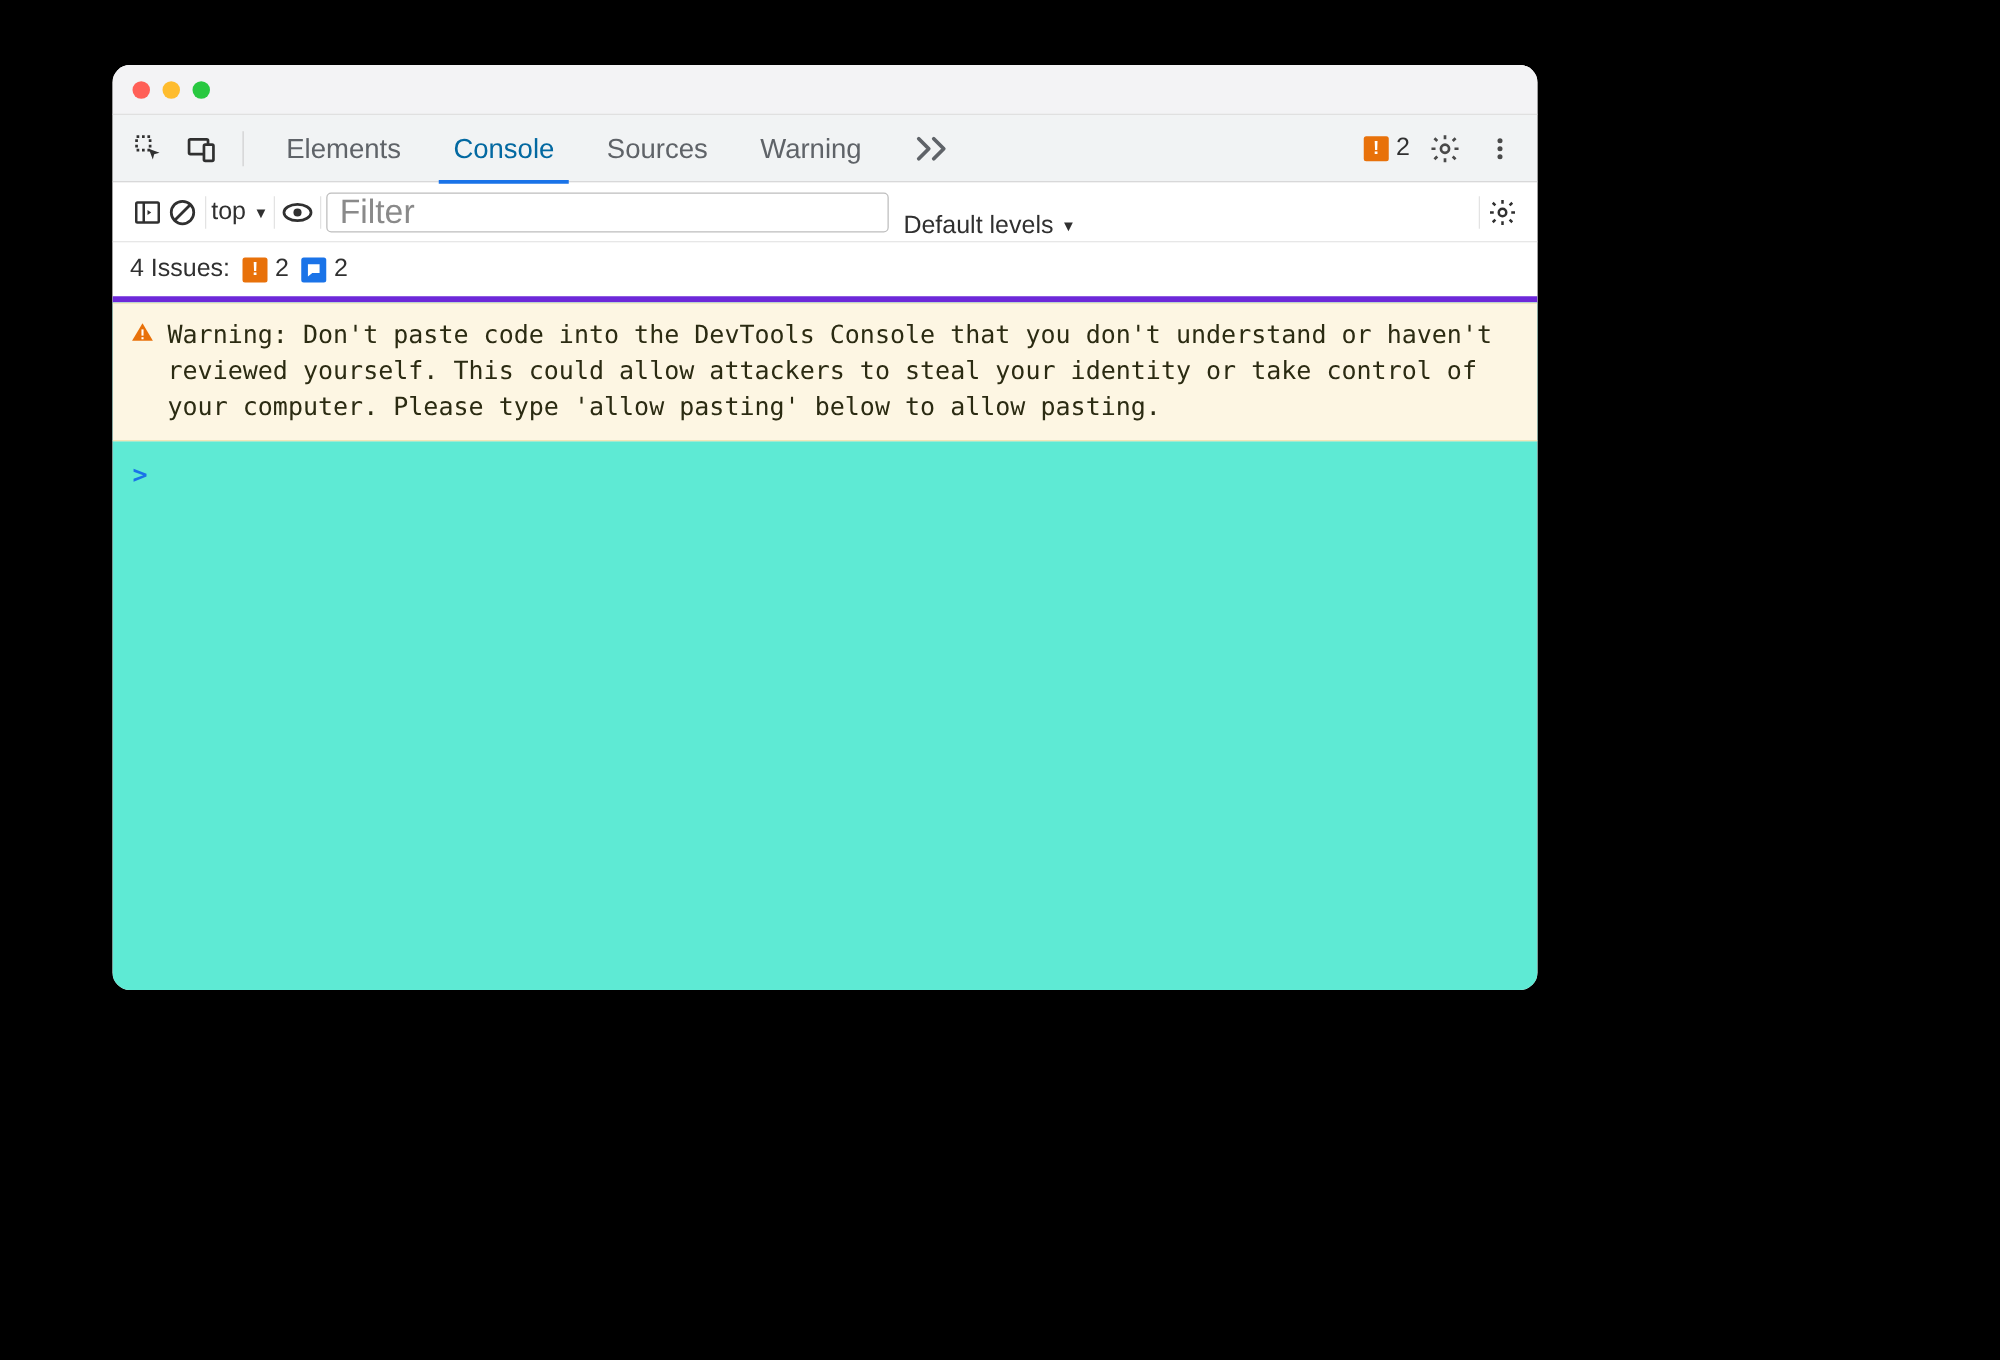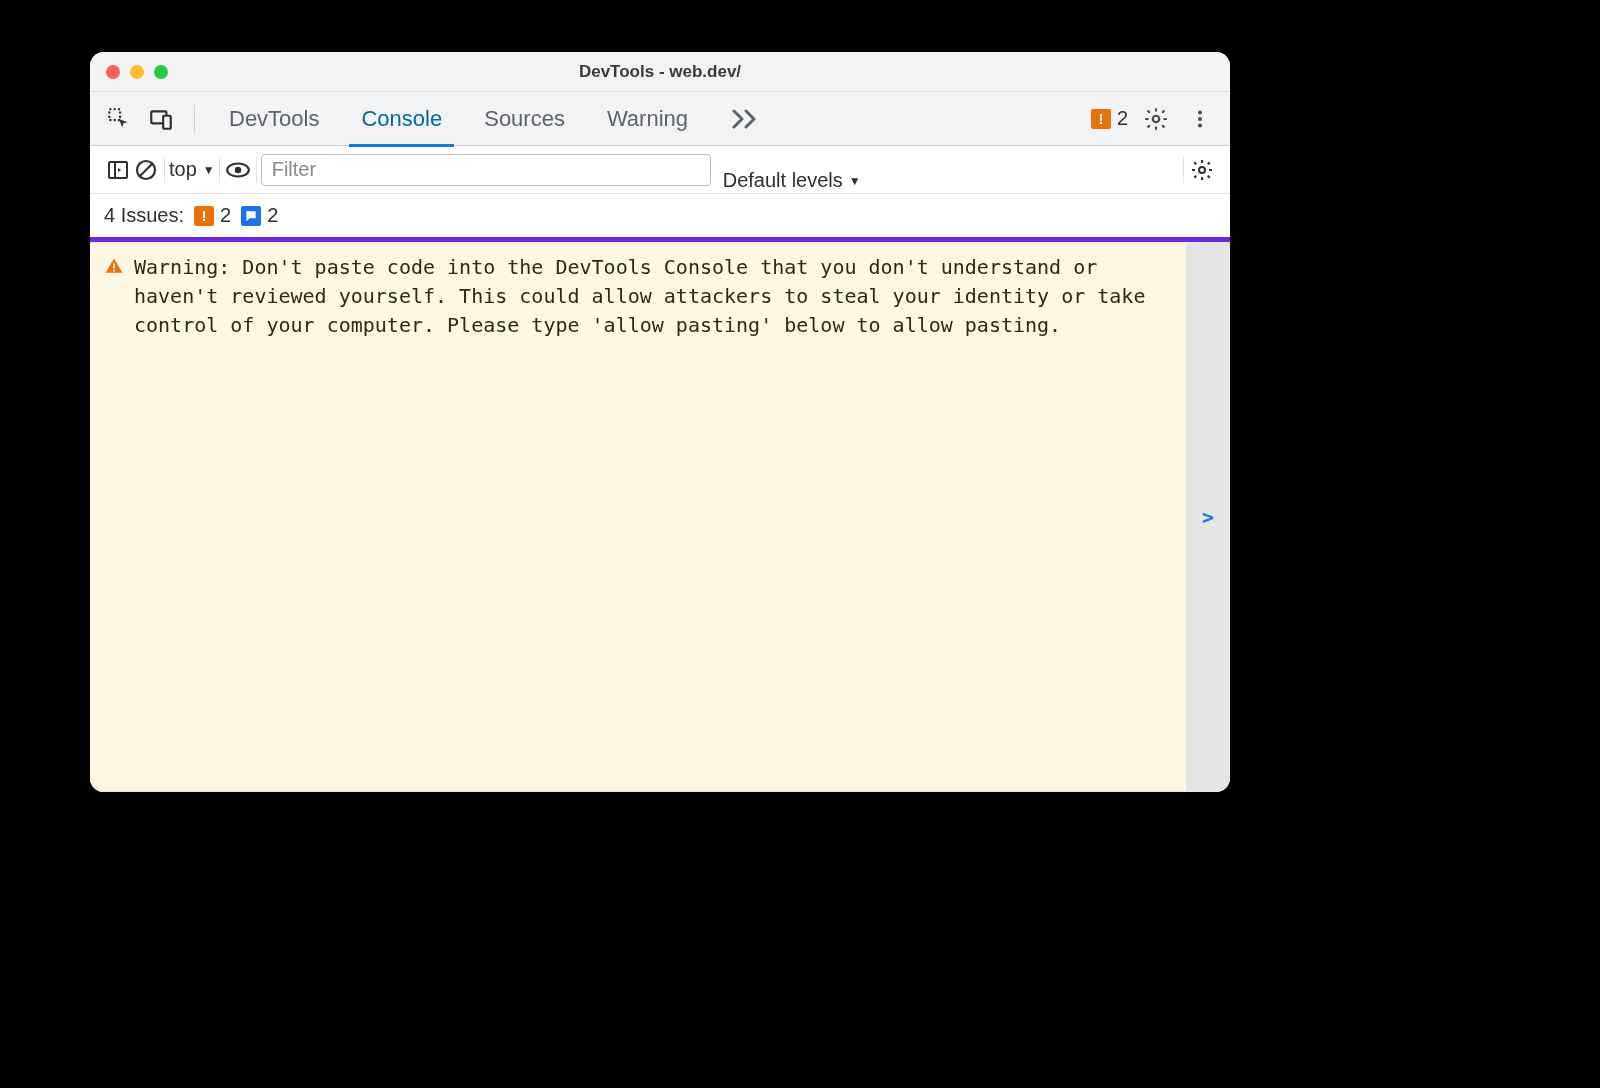--- a/index.html
+++ b/index.html
@@ -126,21 +126,21 @@
   }
   .ct-context .tri { font-size: 12px; color: #303030; }
   .ct-filter {
     flex: 0 0 450px;
   }
   .ct-filter input {
     width: 100%; height: 32px;
     border: 1px solid #bdbdbd;
     border-radius: 4px;
     padding: 0 10px;
-    font-size: 20px;
+    font-size: 27px;
     color: #5f6368;
     background: #fff;
   }
   .ct-filter input::placeholder { color: #8a8a8a; }
   .ct-levels {
     display: flex; align-items: center; gap: 6px;
     font-size: 20px; color: #303030; cursor: pointer;
     margin-left: 12px;
     margin-top: 22px;
   }
@@ -167,21 +167,22 @@
     width: 20px; height: 20px; background: #1a73e8;
     display: inline-flex; align-items: center; justify-content: center;
     color: #fff; font-weight: 700; font-size: 15px;
     border-radius: 2px;
     position: relative;
   }
   
   .console-body {
     flex: 1;
     display: flex;
-    background: #e5e5e5;
+    flex-direction: column;
+    background: #5eead4;
     overflow: auto;
   }
   .warning-row {
     background: #fdf6e3;
     border-top: 1px solid #f1e4b8;
     border-bottom: 1px solid #f1e4b8;
     padding: 10px 14px 12px 14px;
     display: flex;
     gap: 10px;
     align-items: flex-start;
@@ -215,39 +216,38 @@
 <body>
 
 <div class="window">
 
   <div class="titlebar">
     <div class="traffic-lights">
       <div class="tl tl-red"></div>
       <div class="tl tl-yellow"></div>
       <div class="tl tl-green"></div>
     </div>
-    <div class="titlebar-title">DevTools - web.dev/</div>
   </div>
 
   <div class="tabstrip">
     <div class="ts-icon">
       <svg width="26" height="26" viewBox="0 0 24 24" fill="none" stroke="currentColor" stroke-width="2">
         <rect x="3" y="3" width="10" height="10" stroke-dasharray="2 2"></rect>
         <path d="M12 12 L20 15 L16 16 L15 20 Z" fill="currentColor" stroke="none"></path>
       </svg>
     </div>
     <div class="ts-icon">
       <svg width="26" height="26" viewBox="0 0 24 24" fill="none" stroke="currentColor" stroke-width="2">
         <rect x="3" y="5" width="14" height="11" rx="1"></rect>
         <rect x="14" y="9" width="7" height="12" rx="1" fill="#f1f3f4"></rect>
       </svg>
     </div>
     <div class="ts-divider"></div>
     <div class="tabs">
-      <div class="tab">DevTools</div>
+      <div class="tab">Elements</div>
       <div class="tab active">Console</div>
       <div class="tab">Sources</div>
       <div class="tab">Warning</div>
       <div class="ts-more">
         <svg width="28" height="20" viewBox="0 0 28 20" fill="none" stroke="currentColor" stroke-width="3" stroke-linecap="round" stroke-linejoin="round">
           <polyline points="4,6 12,14 4,22" transform="translate(0,-4)"></polyline>
           <polyline points="16,6 24,14 16,22" transform="translate(0,-4)"></polyline>
         </svg>
       </div>
     </div>

